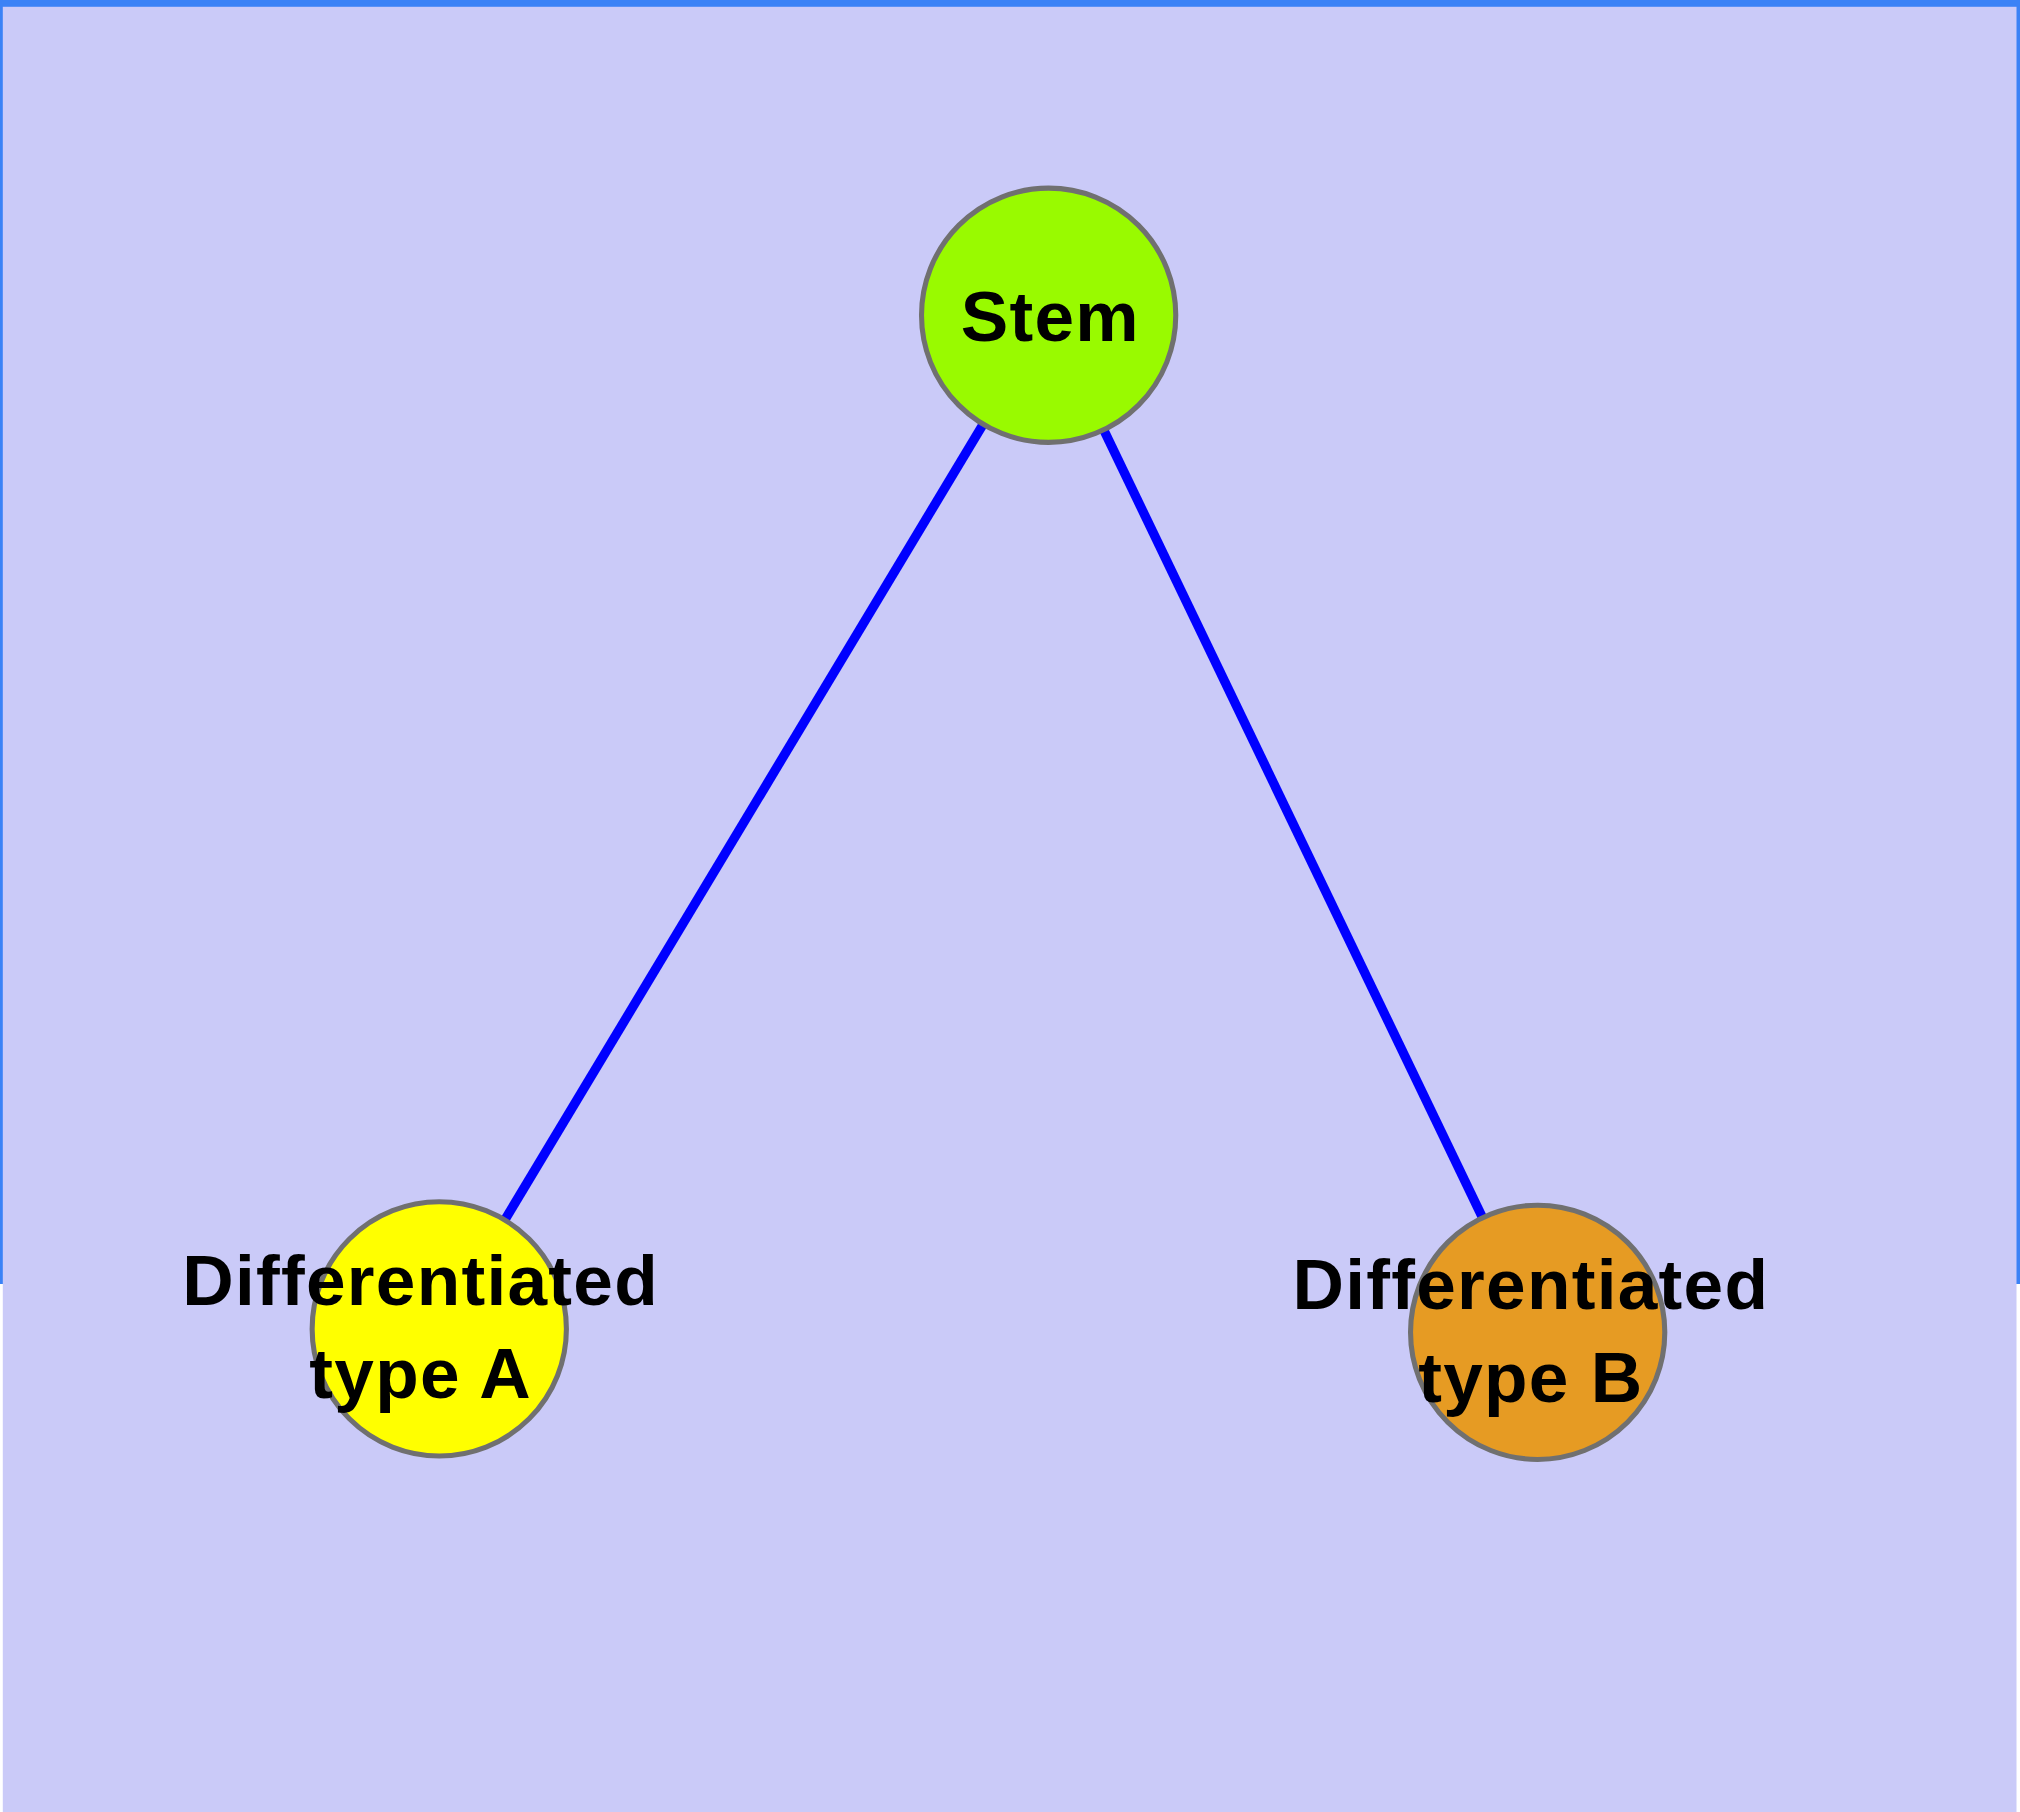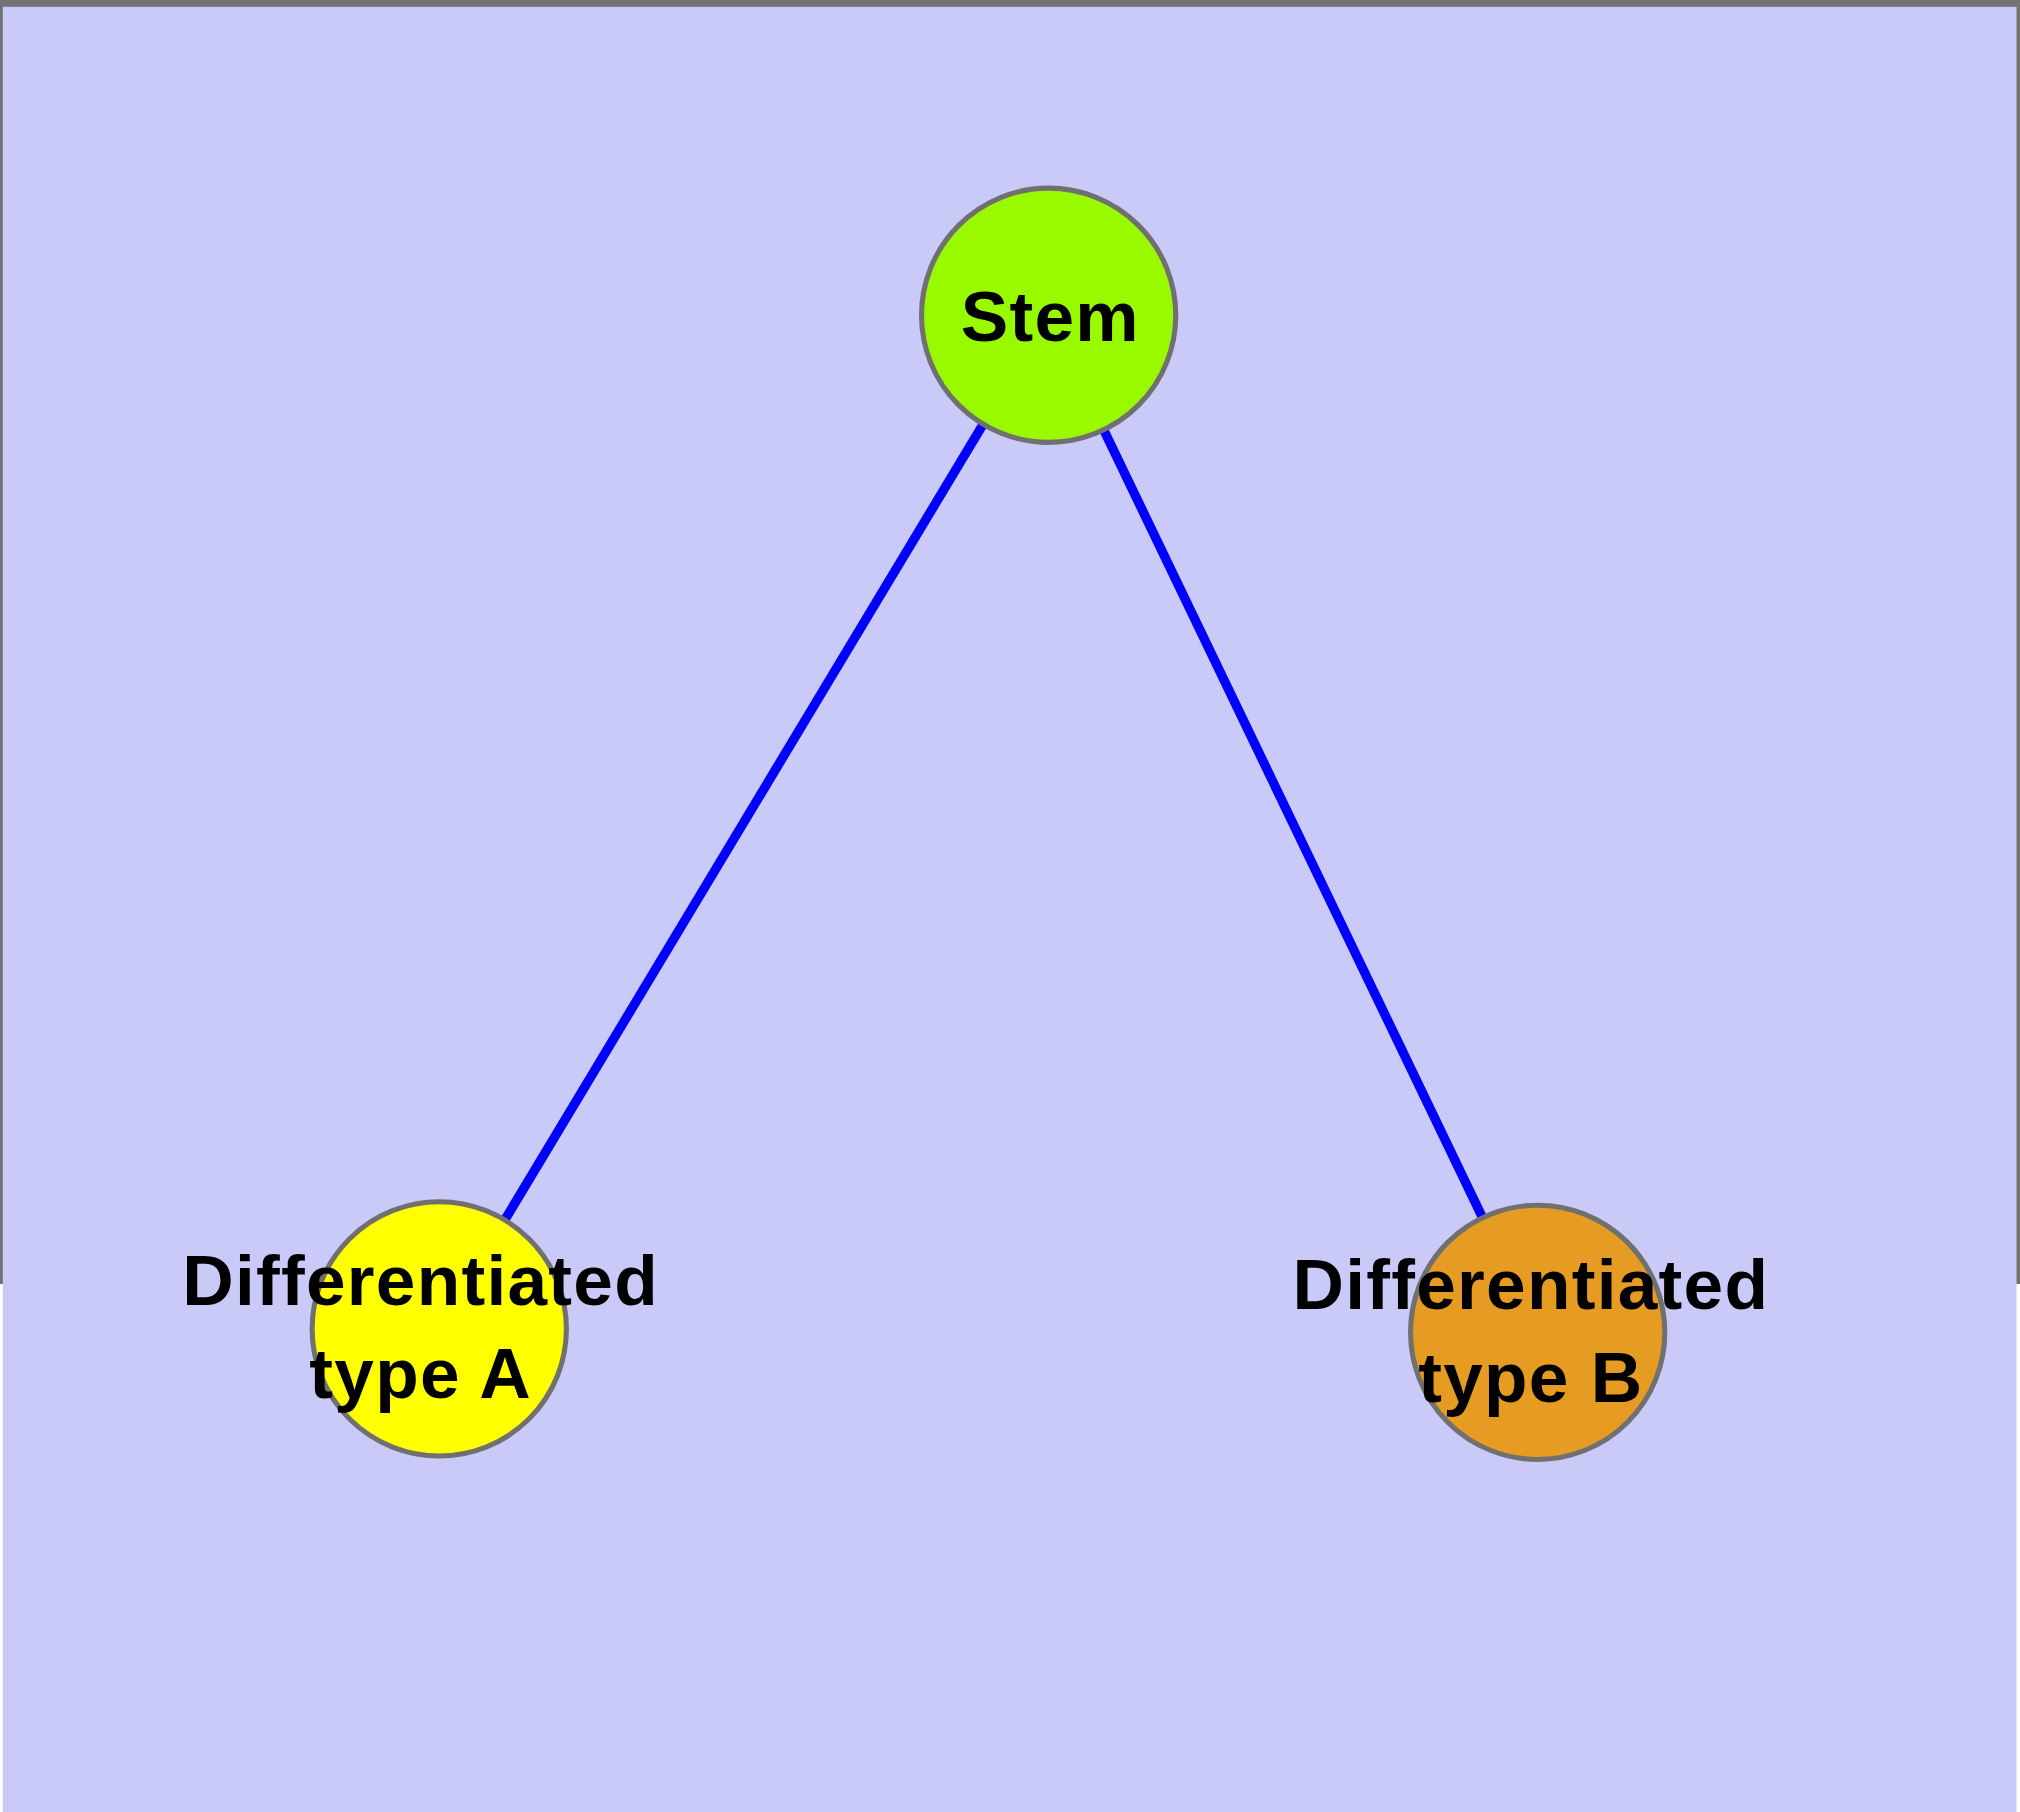--- a/index.html
+++ b/index.html
@@ -7,21 +7,21 @@
     padding: 0;
     background: #ffffff;
     width: 2021px;
     height: 1812px;
     overflow: hidden;
   }
   .stage {
     position: relative;
     width: 2021px;
     height: 1284px;
-    background: #737373;
+    background: #3b82f6;
     text-align: right;
   }
   .stage svg {
     display: block;
     width: 2021px;
     height: 1812px;
   }
   .edge {
     stroke-width: 11px;
     stroke-linecap: butt;

